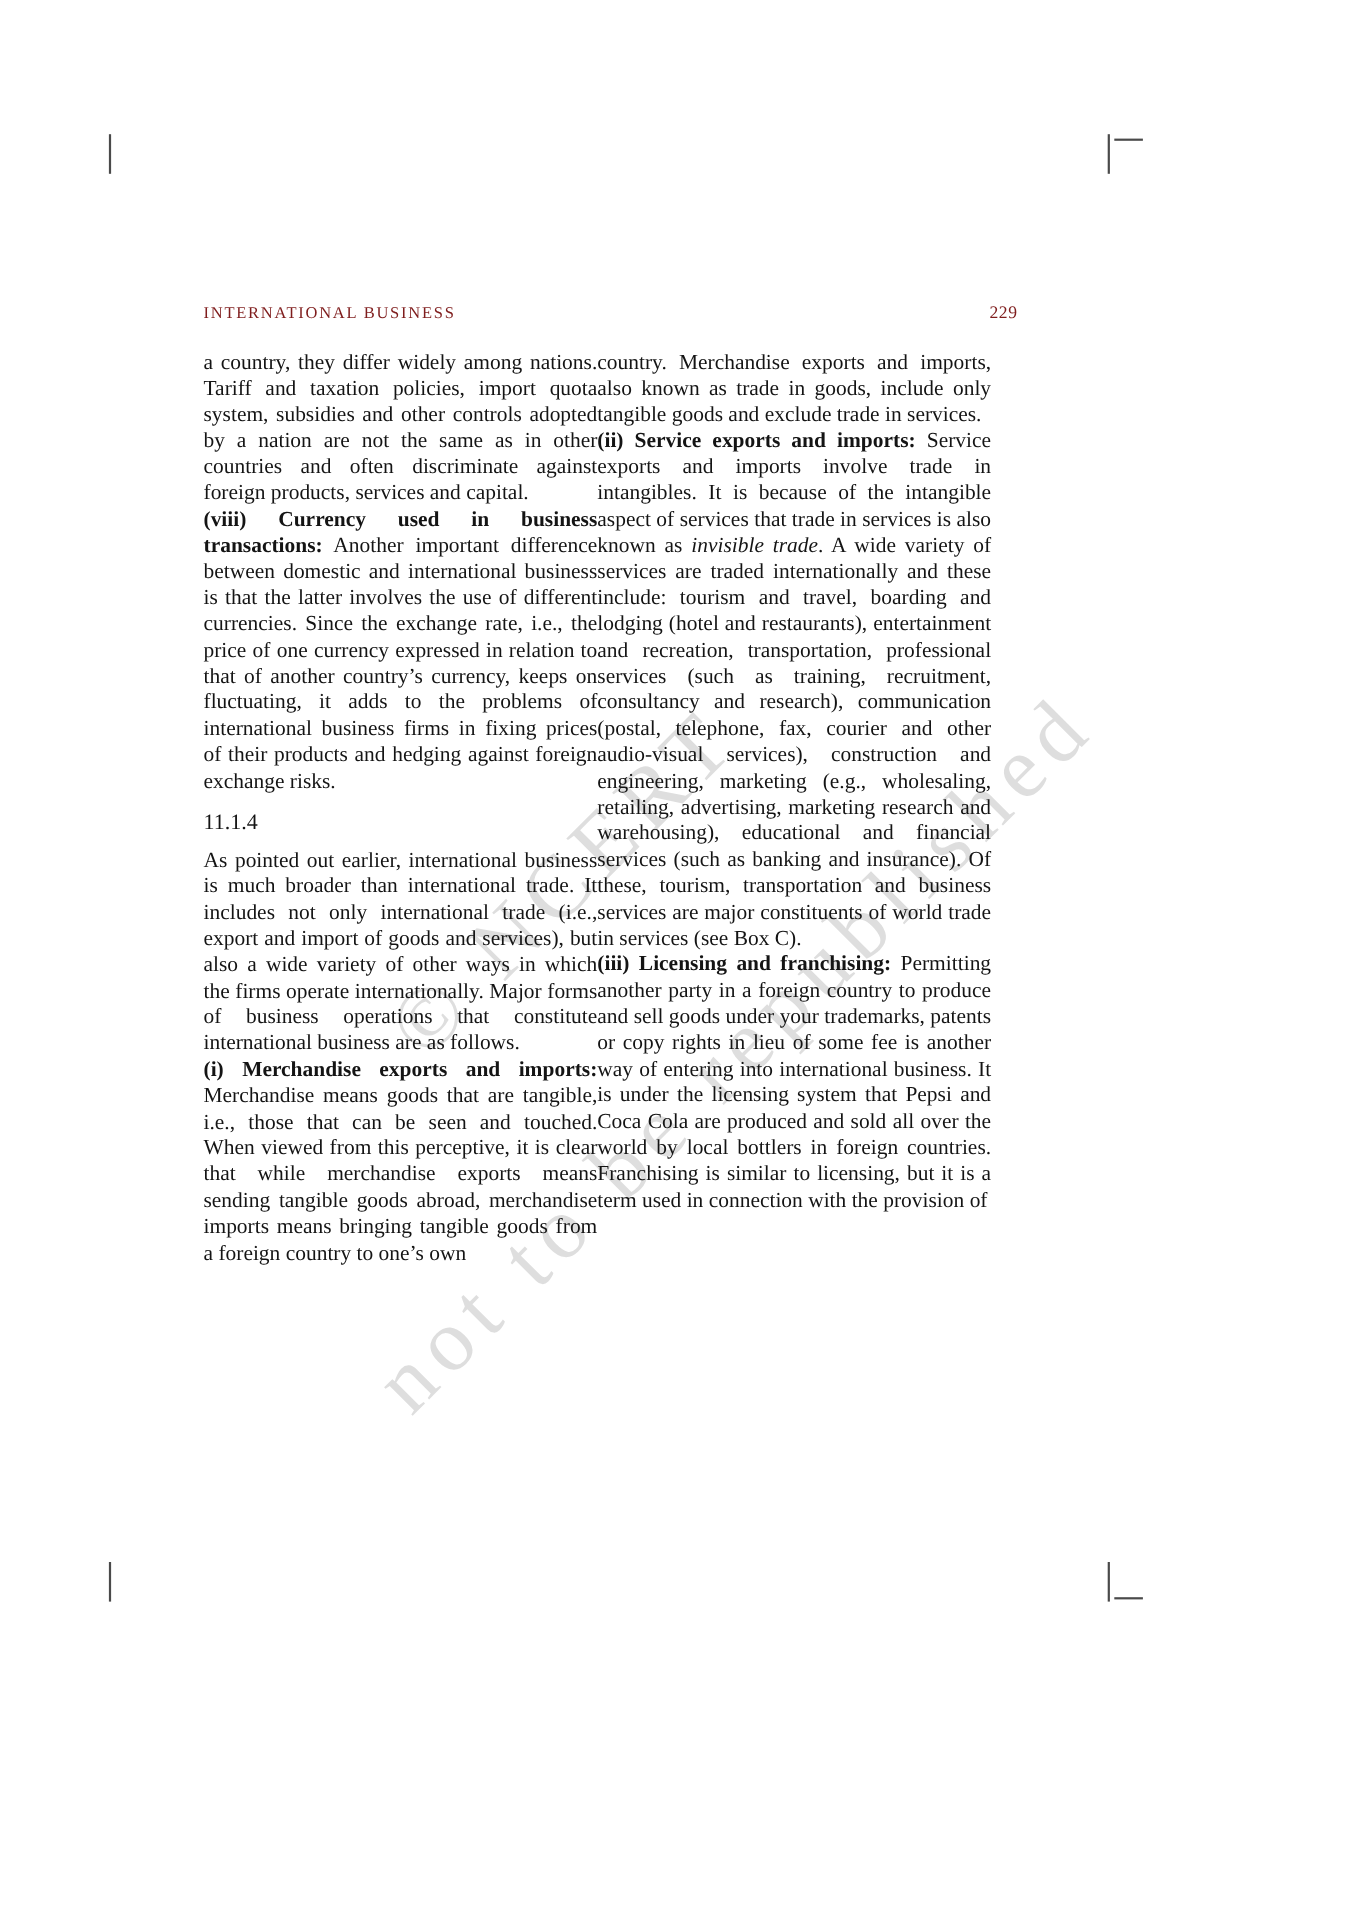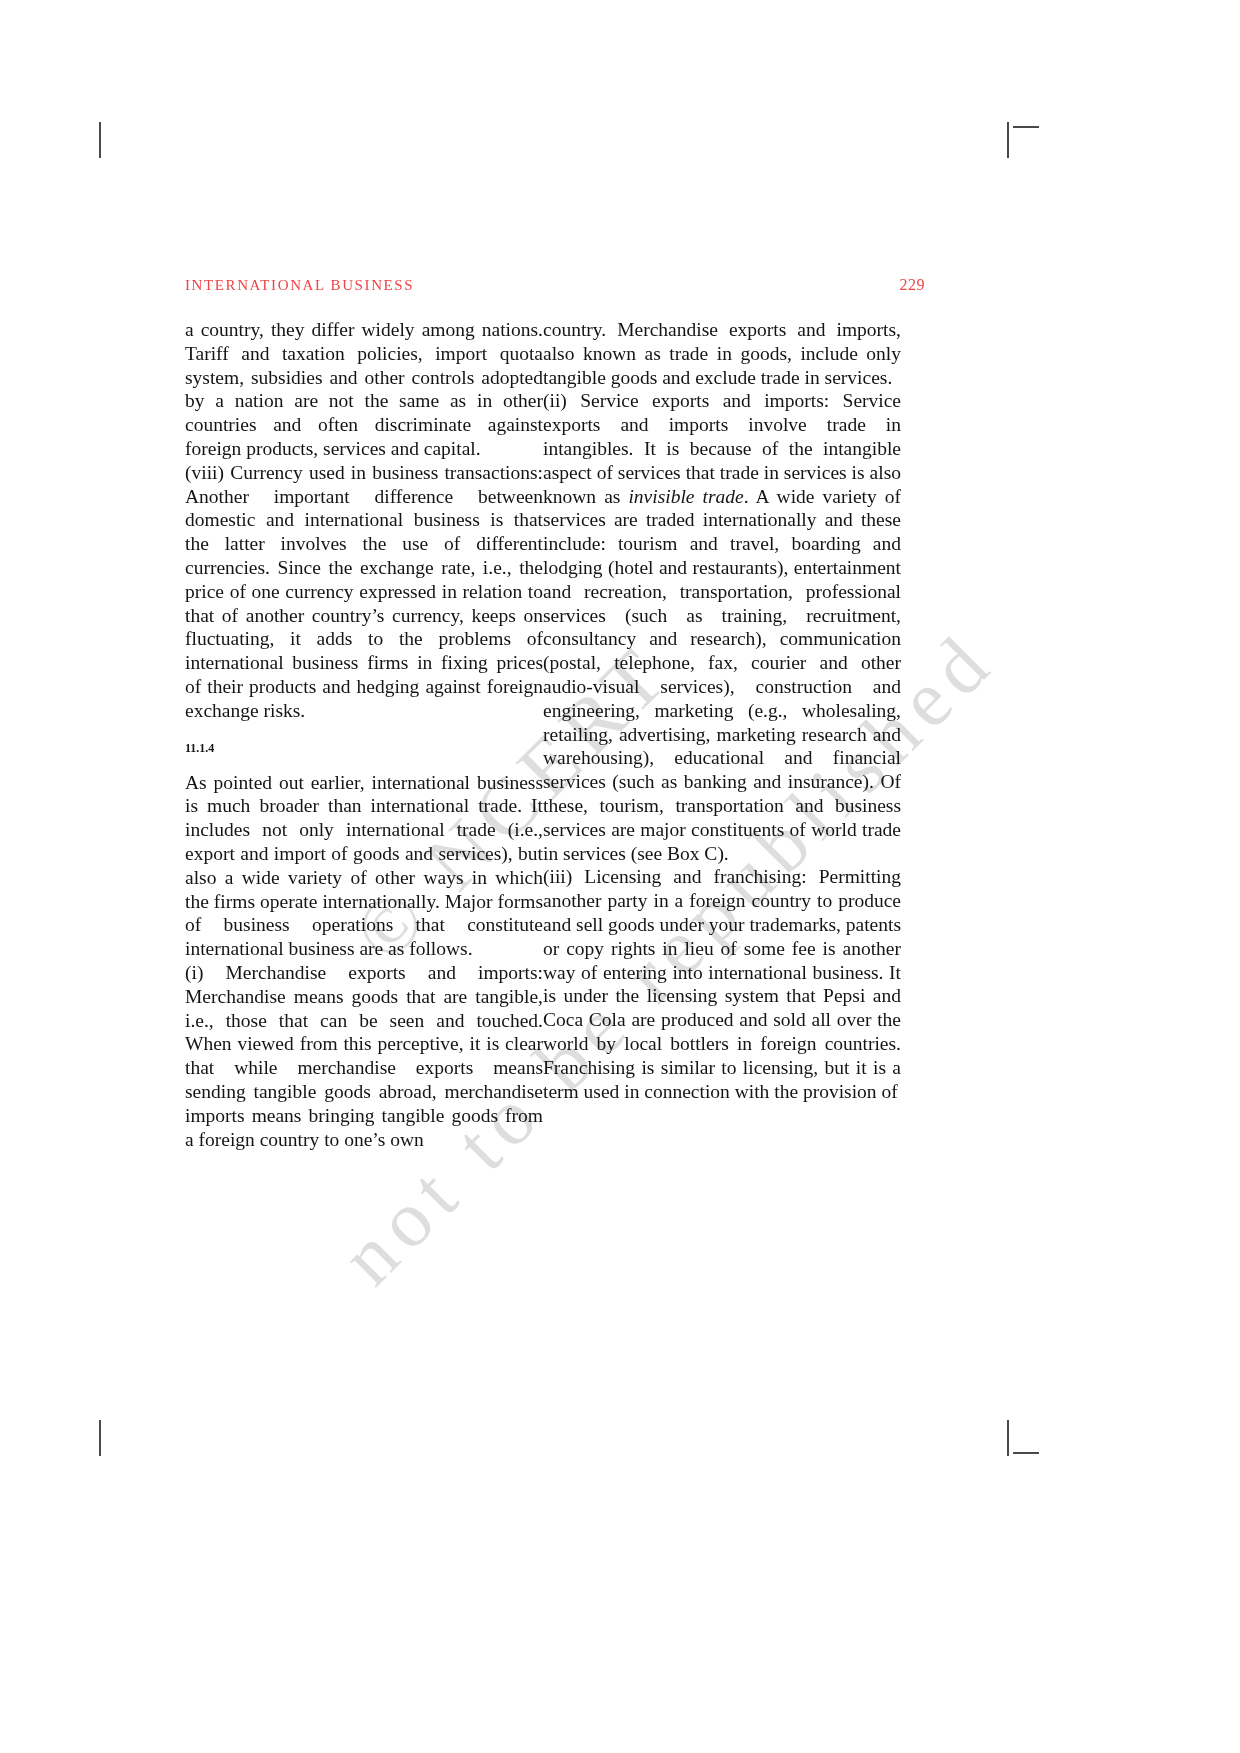--- a/index.html
+++ b/index.html
@@ -30,43 +30,43 @@
     white-space: nowrap;
     pointer-events: none;
     font-family: "Liberation Serif", serif;
   }
 
   
   .page-header {
     position: absolute;
     top: 276px; left: 185px; width: 740px;
     display: flex; justify-content: space-between; align-items: flex-end;
-    font-size: 15px; letter-spacing: 1.6px; color: #ef4444;
+    font-size: 15px; letter-spacing: 1.6px; color: #7f1d1d;
   }
   .page-header .pagenum { font-size: 16px; letter-spacing: 0.5px; }
 
   
   .page-body {
     position: absolute;
     top: 318px; left: 185px; width: 742px;
     display: flex; 
   }
   .col {
     width: 358px;
     font-size: 19.5px;
     line-height: 23.8px;
     text-align: justify;
   }
   .col p { text-align: justify; margin: 0; }
-  .runin { font-weight: normal; }
+  .runin { font-weight: bold; }
 
   .section-heading {
     display: flex;
-    font-weight: bold;
-    font-size: 12px;
+    font-weight: normal;
+    font-size: 20px;
     line-height: 25px;
     margin: 13px 0 10px 0;
     text-align: left;
   }
   .section-heading .hnum { flex: 0 0 92px; }
   .section-heading .htext { flex: 1; text-align: left; }
 
   .page-footer {
     position: absolute;
     top: 1500px; left: 185px; width: 740px;

